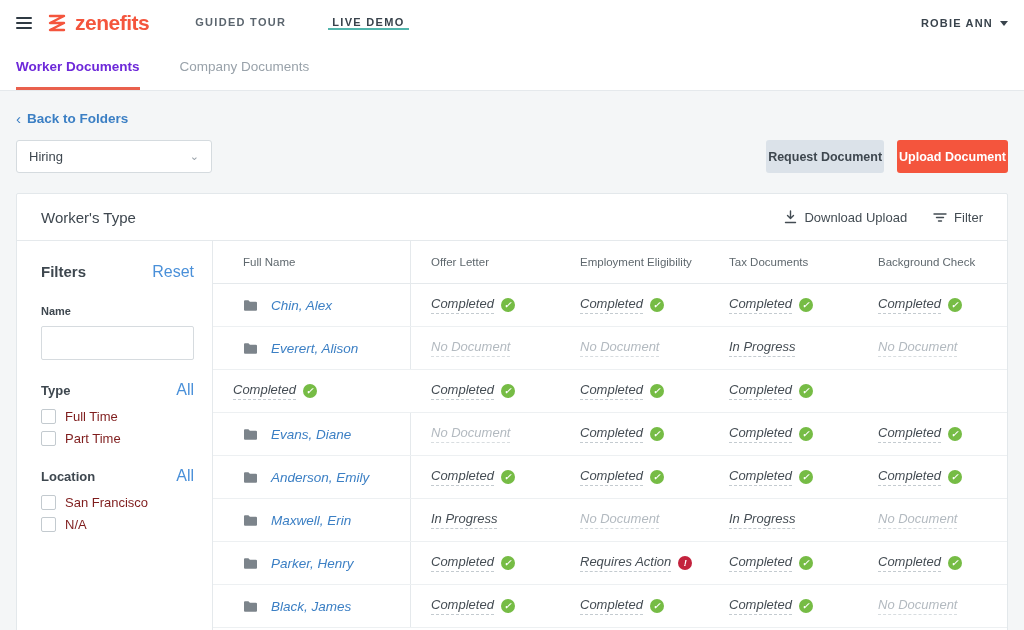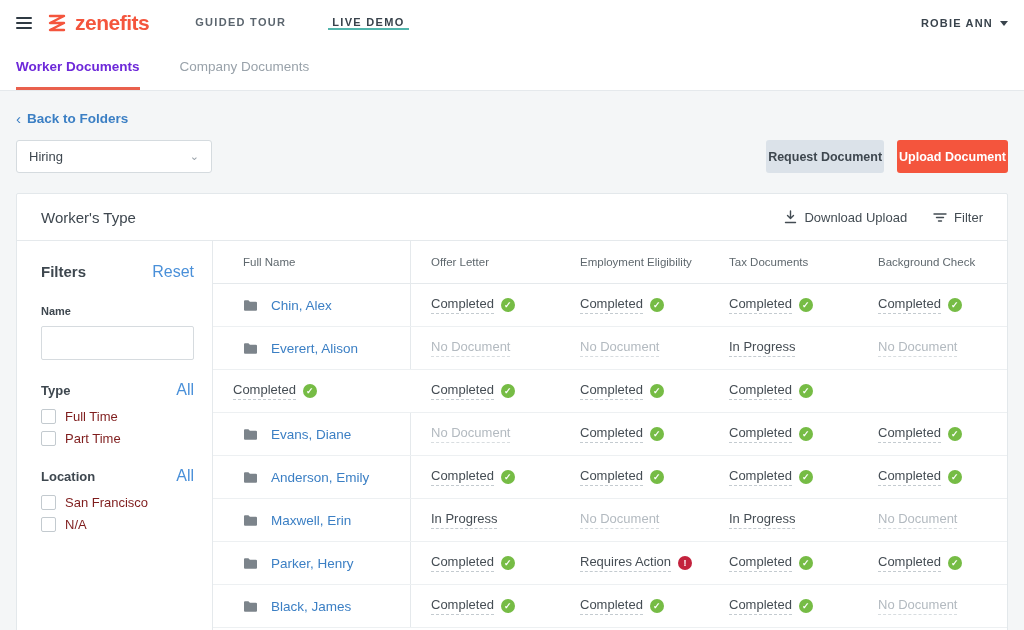--- a/index.html
+++ b/index.html
@@ -77,21 +77,21 @@
   .cb { width:15px; height:15px; border-radius:2px; border:1px solid #c3cacf; background:#fff;
     display:flex; align-items:center; justify-content:center; cursor:pointer; flex:none; }
   .cb.checked { background:var(--cbblue); border-color:var(--cbblue); }
   .cb.checked::after { content:"✓"; color:#fff; font-size:10px; font-weight:bold; line-height:1; }
   .fopt-label { font-size:13px; color:#7f1d1d; }
 
   
   .table { flex:1; overflow:hidden; }
   .tr, .thead { display:grid; grid-template-columns:198px 1fr 1fr 1fr 1fr; height:43px; align-items:stretch; }
   .thead { border-bottom:1px solid var(--border); }
-  .tr { border-bottom:1px solid var(--rowborder); }
+  .tr { border-bottom:1px solid var(--rowborder);font-style:italic; }
   .th { font-size:11.5px; color:#5f686e; display:flex; align-items:center; padding-left:20px; }
   .th.first { padding-left:30px; border-right:1px solid var(--border); }
   .td { display:flex; align-items:center; padding-left:20px; }
   .td-name { padding-left:30px; border-right:1px solid var(--border); gap:13px; }
   .folder-icon { flex:none; }
   .worker-link { font-size:13.5px; color:var(--link); text-decoration:none; cursor:pointer; }
   .status { font-size:13px; padding-bottom:2px; cursor:pointer; }
   .st-dark { color:#454d54; border-bottom:1px dashed #c4cbd0; }
   .st-muted { color:#b3bac0; border-bottom:1px dashed #d8dde0; }
   .badge { display:inline-flex; align-items:center; justify-content:center; width:14px; height:14px;

